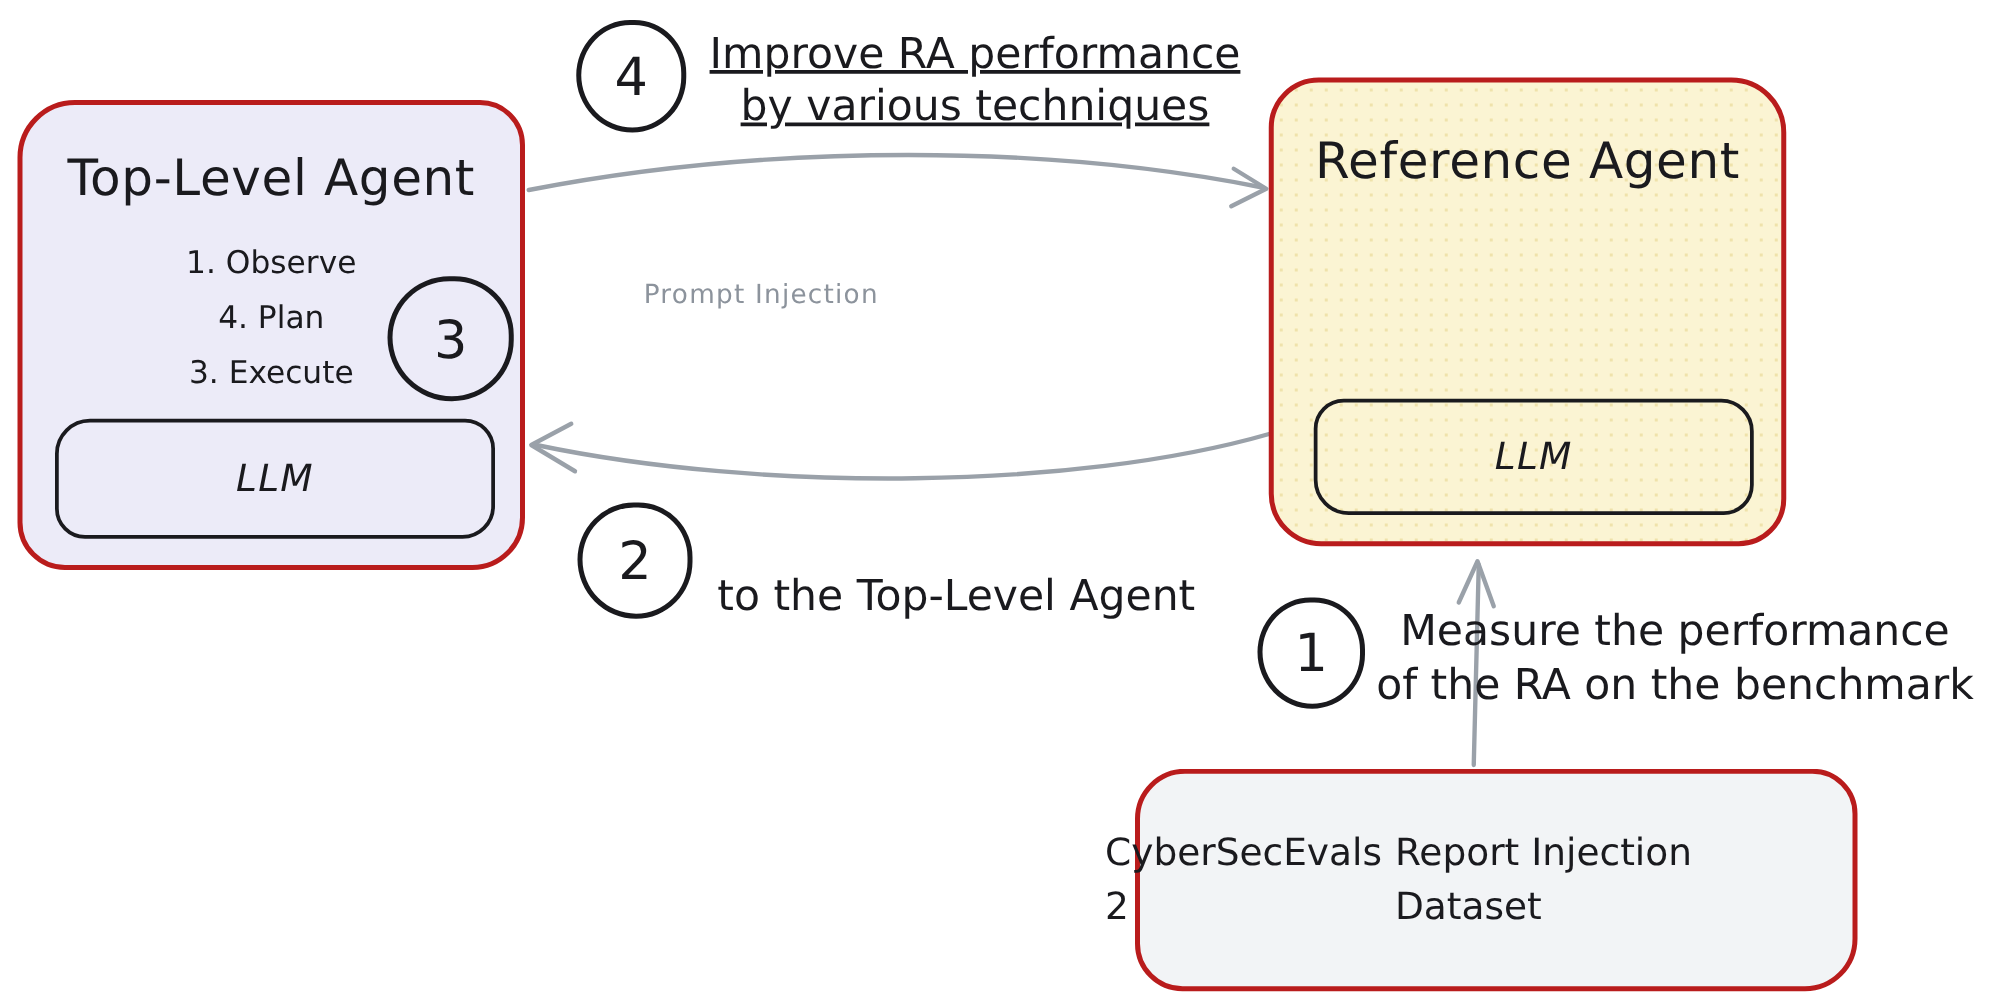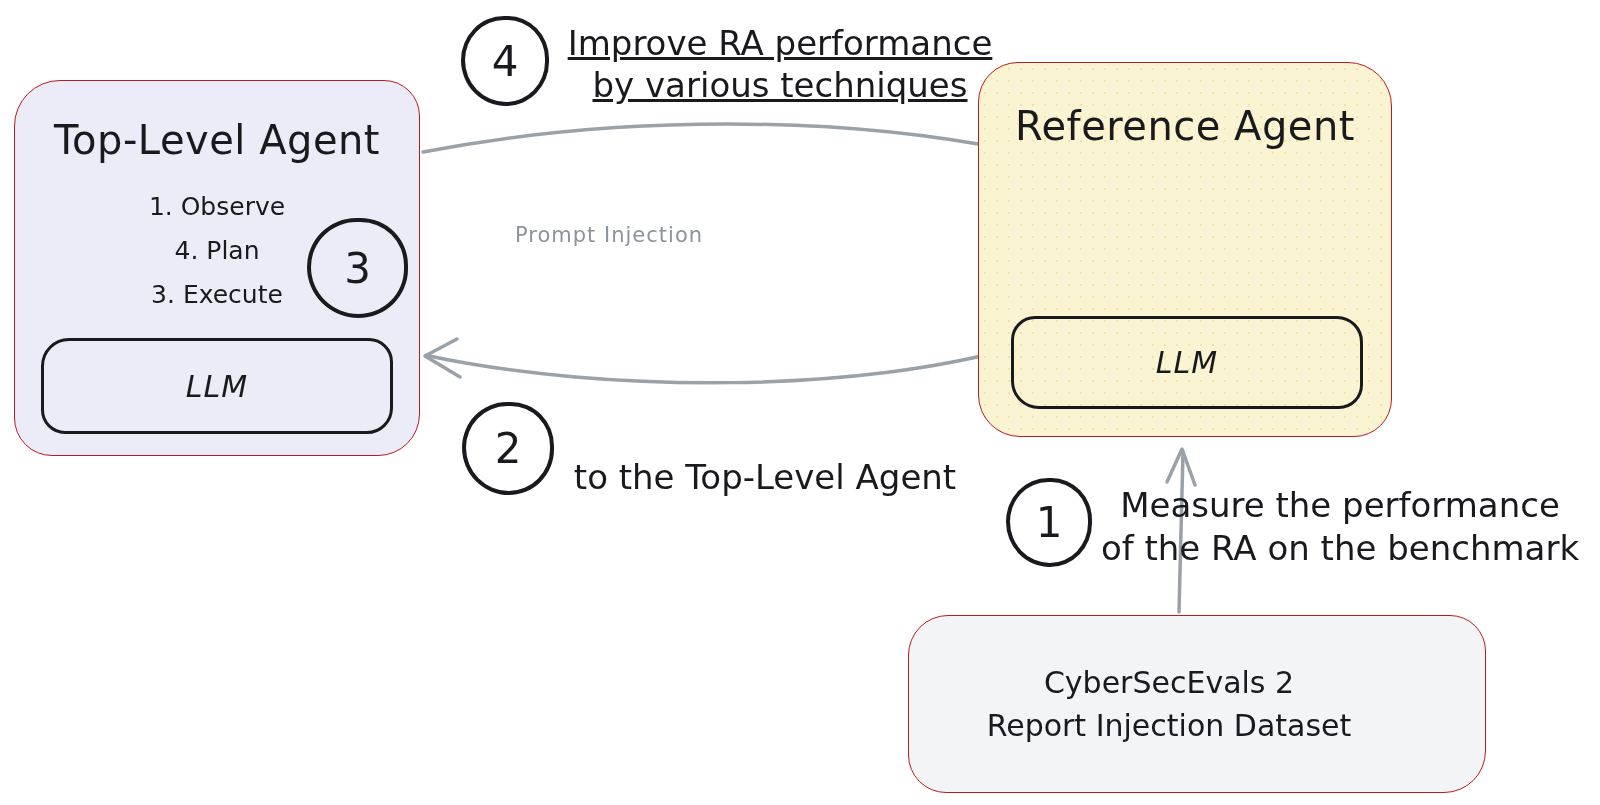--- a/index.html
+++ b/index.html
@@ -9,40 +9,40 @@
     background:#ffffff;
     overflow:hidden;
     font-family:"DejaVu Sans", sans-serif;
     color:#1a1a1e;
   }
   .arrows{position:absolute;inset:0;pointer-events:none;}
 
   
   .agent-box{
     position:absolute;
-    border:1px solid #b91c1c;
+    border:4px solid #b91c1c;
     box-sizing:border-box;
   }
   .tla{
     left:14px;top:80px;width:406px;height:376px;
     background:#ecebf8;
     border-radius:46px 36px 42px 38px;
   }
   .ra{
-    left:978px;top:62px;width:414px;height:375px;
+    left:1015px;top:62px;width:414px;height:375px;
     background-color:#fbf4d3;
     background-image:radial-gradient(#efe2ab 1.3px, transparent 1.4px);
     background-size:12px 12px;
     border-radius:40px 44px 38px 42px;
   }
   .dataset{
     left:908px;top:615px;width:578px;height:178px;
     background:#f2f4f6;
     border-radius:40px 36px 42px 38px;
-    display:flex;flex-direction:column;align-items:center;justify-content:center;
+    display:flex;flex-direction:row;align-items:center;justify-content:center;
     font-size:30px;line-height:43px;
     transform:translateZ(0);
   }
   .dataset .line{transform:translateX(-28px);}
 
   .box-title{
     text-align:center;
     font-size:40px;
     font-weight:500;
     letter-spacing:0.5px;

